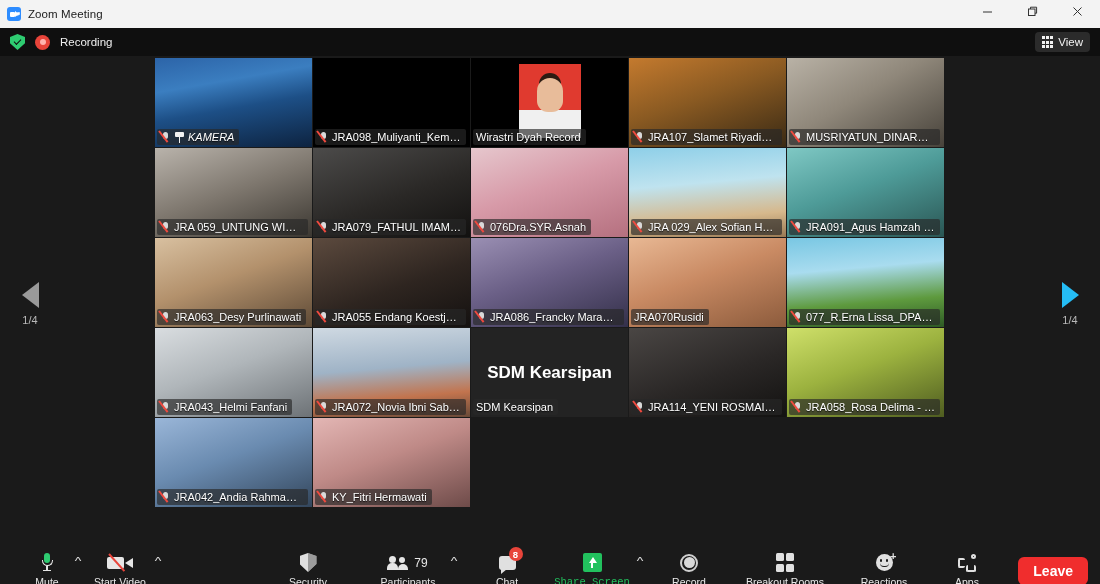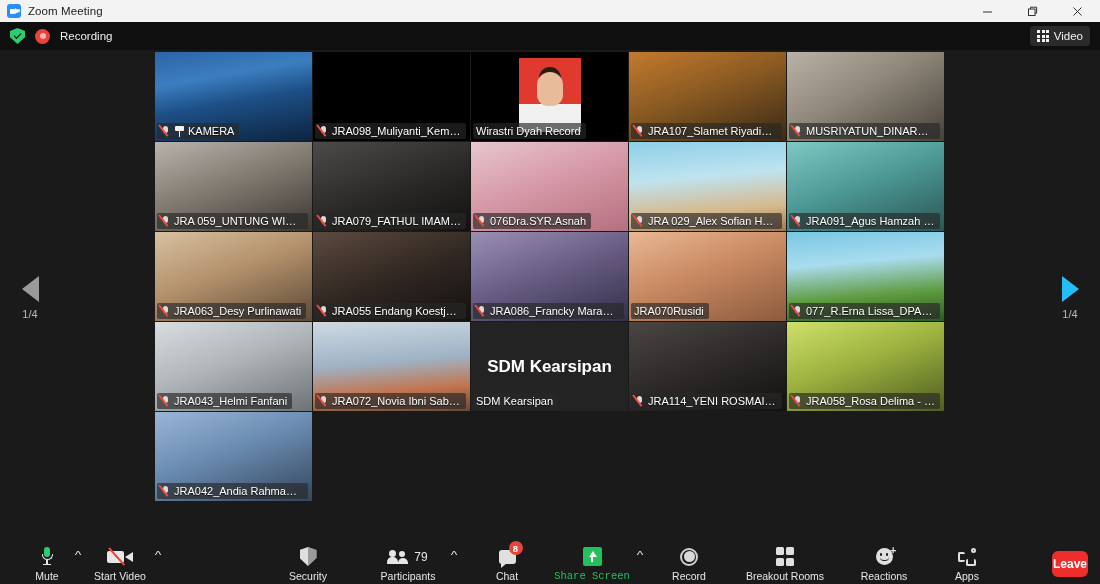--- a/index.html
+++ b/index.html
@@ -5,21 +5,21 @@
   * { box-sizing: border-box; margin: 0; padding: 0; }
   html, body {
     width: 1100px; height: 584px;
     overflow: hidden;
     background: #1a1a1a;
     font-family: "Liberation Sans", sans-serif;
   }
 
   
   .titlebar {
-    height: 22px; width: 100%;
+    height: 28px; width: 100%;
     background: #f3f3f3;
     display: flex; align-items: center;
     position: relative;
   }
   .tb-left { display: flex; align-items: center; gap: 7px; padding-left: 7px; }
   .zoom-logo {
     width: 14px; height: 14px; border-radius: 3px;
     background: #2d8cff; position: relative;
   }
   .zoom-logo::after {
@@ -127,21 +127,21 @@
     grid-template-columns: repeat(5, 157px);
     grid-auto-rows: 89px;
     gap: 1px;
   }
 
   .tile {
     position: relative;
     overflow: hidden;
     background: #000;
   }
-  .tile.active { outline: 2px solid #e7e75a; outline-offset: -2px; }
+  .tile.active { outline: 2px solid #e7e75a; outline-offset: -2px; font-style: italic; }
 
   .vid { position: absolute; inset: 0; }
 
   .namebar {
     position: absolute;
     left: 2px; bottom: 2px;
     max-width: calc(100% - 6px);
     height: 16px;
     display: flex; align-items: center; gap: 3px;
     padding: 0 5px 0 3px;
@@ -259,22 +259,22 @@
 
   .apps { width: 18px; height: 18px; position: relative; }
   .apps .c { position:absolute; border:2px solid #e0e0e0; }
   .apps .tl { left:0; top:4px; width:7px; height:10px; border-radius:2px; border-right:none; }
   .apps .br { right:0; bottom:0; width:10px; height:7px; border-radius:2px; border-top:none; }
   .apps .dot { position:absolute; right:0px; top:0px; width:5px; height:5px; border-radius:50%; border:2px solid #e0e0e0; }
 
   .leave {
     position: absolute; right: 12px; top: 6px;
     background: #f02d2d; color: #fff;
-    font-size: 12px; font-weight: bold;
-    padding: 6px 1px; border-radius: 6px;
+    font-size: 14px; font-weight: bold;
+    padding: 6px 15px; border-radius: 6px;
   }
 </style>
 </head>
 <body>
 
 <div class="titlebar">
   <div class="tb-left">
     <div class="zoom-logo"></div>
     <span class="tb-title">Zoom Meeting</span>
   </div>
@@ -310,21 +310,21 @@
       <i></i>
         <i></i>
         <i></i>
         <i></i>
         <i></i>
         <i></i>
         <i></i>
         <i></i>
         <i></i>
     </span>
-    <span>Video</span>
+    <span>View</span>
   </div>
 </div>
 
 <div class="stage">
 
   <div class="pager left">
     <div class="arrow-l"></div>
     <div class="pg-label">1/4</div>
   </div>
 
@@ -471,20 +471,27 @@
         <div class="namebar">
           <span class="mute-ico"></span>
           <span class="nm">JRA058_Rosa Delima - DI...</span>
         </div>
       </div>
       <div class="tile">
         <div class="vid" style="background: linear-gradient(160deg, rgb(154, 182, 216) 0%, rgb(106, 139, 176) 45%, rgb(51, 70, 92) 100%);"></div>
         <div class="namebar">
           <span class="mute-ico"></span>
           <span class="nm">JRA042_Andia Rahma_Ta...</span>
+        </div>
+      </div>
+      <div class="tile">
+        <div class="vid" style="background: linear-gradient(160deg, rgb(227, 182, 180) 0%, rgb(191, 138, 135) 45%, rgb(110, 75, 73) 100%);"></div>
+        <div class="namebar">
+          <span class="mute-ico"></span>
+          <span class="nm">KY_Fitri Hermawati</span>
         </div>
       </div>
     </div>
 
   <div class="pager right">
     <div class="arrow-r"></div>
     <div class="pg-label">1/4</div>
   </div>
 </div>
 

